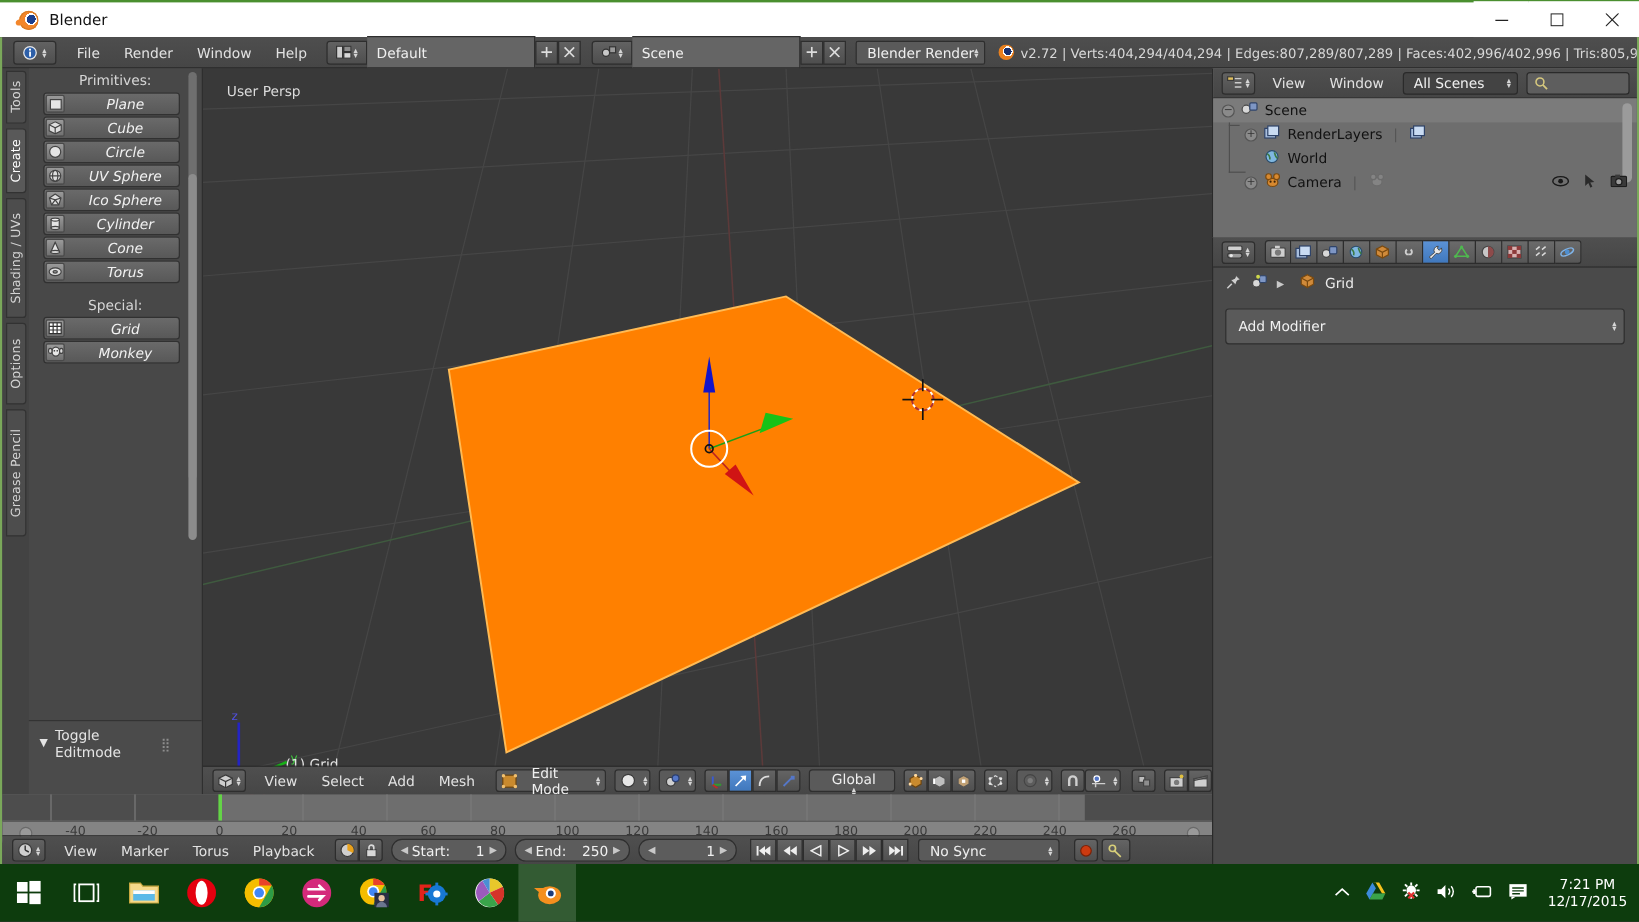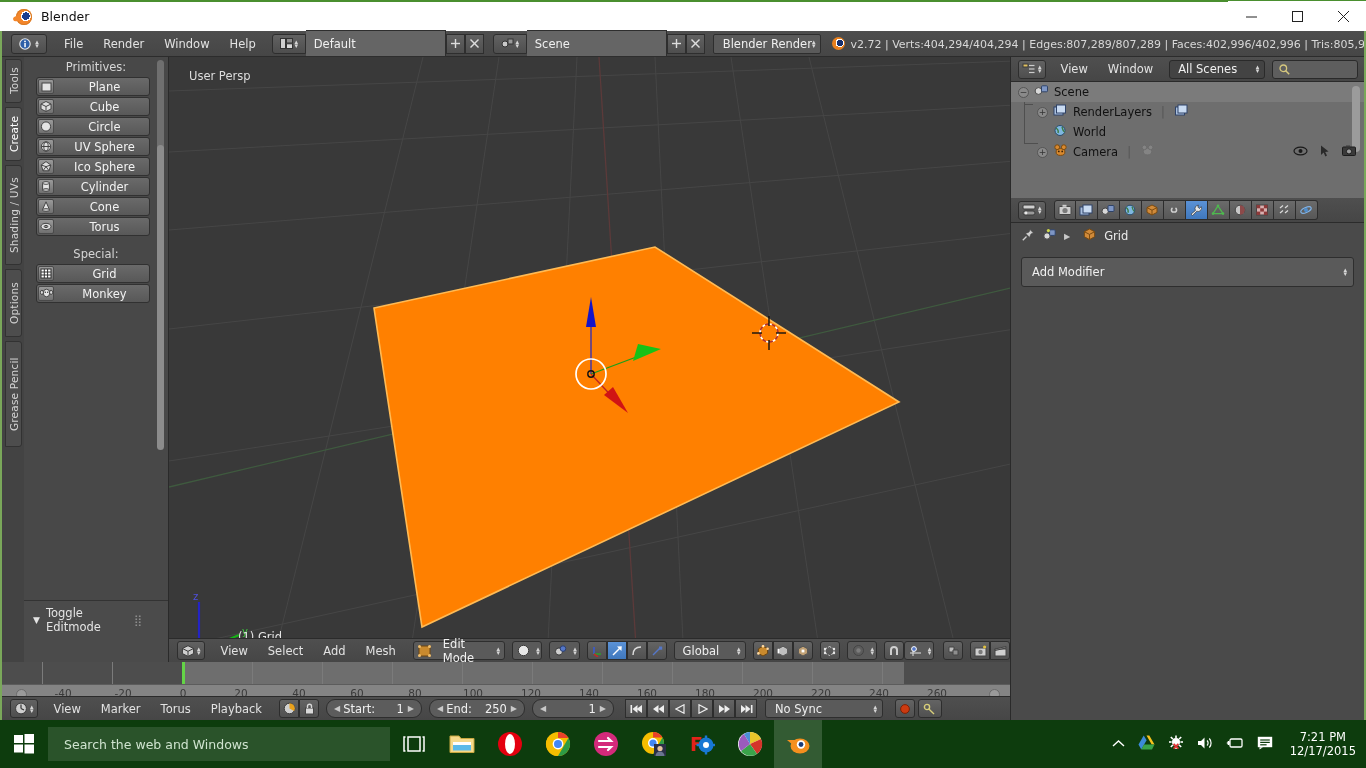--- a/index.html
+++ b/index.html
@@ -54,21 +54,21 @@
   .ttab{position:absolute;left:3px;width:17px;background:#4d4d4d;border:1px solid #323232;
     border-radius:3px 0 0 3px;color:#d4d4d4;font-size:10.5px;
     writing-mode:vertical-rl;text-orientation:mixed;transform:rotate(180deg);
     display:flex;align-items:center;justify-content:center;letter-spacing:.2px;}
   .ttab.active{background:#595959;color:#fff;}
   #toolpanel{position:absolute;left:22px;top:0;right:0;bottom:0;background:#484848;overflow:hidden;}
   .panel-label{font-size:11.5px;color:#d6d6d6;text-align:center;padding:3px 0 2px;}
   .tool-btn{height:19px;margin:1px 18px 1px 12px;background:linear-gradient(#6a6a6a,#585858);
     border:1px solid #313131;border-radius:3px;display:flex;align-items:center;
     font-size:11.5px;color:#f2f2f2;position:relative;}
-  .tool-btn span.lbl{flex:1;text-align:center;padding-left:6px;}
+  .tool-btn span.lbl{flex:1;text-align:center;padding-left:6px;font-style:italic;}
   .tool-ic{width:16px;height:15px;margin-left:1px;border-radius:2px;
     background:linear-gradient(#9a9a9a,#707070);border:1px solid #4a4a4a;
     display:flex;align-items:center;justify-content:center;font-size:9px;color:#2b2b2b;}
   .tool-sep{height:7px;}
   #tool-scroll{position:absolute;right:4px;top:3px;width:7px;height:340px;background:#6f6f6f;border-radius:4px;}
   #tool-scroll2{position:absolute;right:4px;top:88px;width:7px;height:305px;background:#8c8c8c;border-radius:4px;}
   #editmode-panel{position:absolute;left:22px;bottom:0;right:0;height:62px;background:#4b4b4b;
     border-top:1px solid #333;}
   .pnl-head{display:flex;align-items:center;gap:6px;padding:5px 9px 0;font-size:11.5px;color:#e4e4e4;}
   .grip{margin-left:auto;margin-right:16px;color:#8d8d8d;font-size:11px;letter-spacing:1px;}
@@ -87,21 +87,21 @@
   .icn{width:15px;height:15px;border-radius:2px;display:inline-flex;align-items:center;justify-content:center;font-size:9px;}
   .tgl{width:20px;height:19px;background:linear-gradient(#646464,#505050);border:1px solid #2d2d2d;
     display:flex;align-items:center;justify-content:center;font-size:9px;color:#ddd;}
   .tgl.on{background:linear-gradient(#5b92d6,#4078bd);}
   .grp{display:flex;margin-left:7px;}
   .grp .tgl:first-child{border-radius:3px 0 0 3px;}
   .grp .tgl:last-child{border-radius:0 3px 3px 0;}
   .grp .tgl:only-child{border-radius:3px;}
   .orient{height:19px;min-width:72px;background:#5a5a5a;border:1px solid #2e2e2e;border-radius:3px;
     display:flex;align-items:center;justify-content:space-between;padding:0 4px 0 8px;
-    font-size:11.5px;color:#efefef;margin-left:7px;}
+    font-size:11.5px;color:#efefef;margin-left:7px;flex-direction:column;}
 
   
   #timeline{position:absolute;left:0;bottom:0;width:1012px;height:58px;background:#4a4a4a;}
   #tl-track{position:absolute;left:0;top:0;width:100%;height:22px;background:#6e6e6e;}
   #tl-track .before{position:absolute;left:0;top:0;width:181px;height:100%;background:#4d4d4d;}
   #tl-track .after{position:absolute;right:0;top:0;width:110px;height:100%;background:#4d4d4d;}
   #tl-playhead{position:absolute;left:180px;top:0;width:3px;height:22px;background:#64d447;}
   .tl-grid{position:absolute;top:0;width:1px;height:100%;background:#7b7b7b;}
   #tl-ruler{position:absolute;left:0;top:22px;width:100%;height:18px;background:#848484;
     border-top:1px solid #5c5c5c;border-bottom:1px solid #5c5c5c;}
@@ -976,23 +976,20 @@
 
 <div id="taskbar">
   <div id="start-btn">
     <svg width="20" height="20" viewBox="0 0 20 20">
         <rect x="0" y="1" width="9" height="8" fill="#fff"></rect>
         <rect x="10.5" y="0" width="9.5" height="9" fill="#fff"></rect>
         <rect x="0" y="10.5" width="9" height="8" fill="#fff"></rect>
         <rect x="10.5" y="10.5" width="9.5" height="9" fill="#fff"></rect>
       </svg>
   </div>
-  <div id="tb-search">
-    <span>Search the web and Windows</span>
-  </div>
   <div class="tb-icon">
     <svg width="22" height="18" viewBox="0 0 22 18">
         <rect x="5" y="2" width="12" height="14" fill="none" stroke="#fff" stroke-width="1.5"></rect>
         <path d="M2.5 2 L1 2 L1 16 L2.5 16" fill="none" stroke="#fff" stroke-width="1.5"></path>
         <path d="M19.5 2 L21 2 L21 16 L19.5 16" fill="none" stroke="#fff" stroke-width="1.5"></path>
       </svg>
   </div>
   <div class="tb-icon">
     <svg width="26" height="22" viewBox="0 0 26 22">
         <path d="M1 3 h9 l2 2.5 h13 v14 h-24 Z" fill="#f5d98a" stroke="#c8a840"></path>

